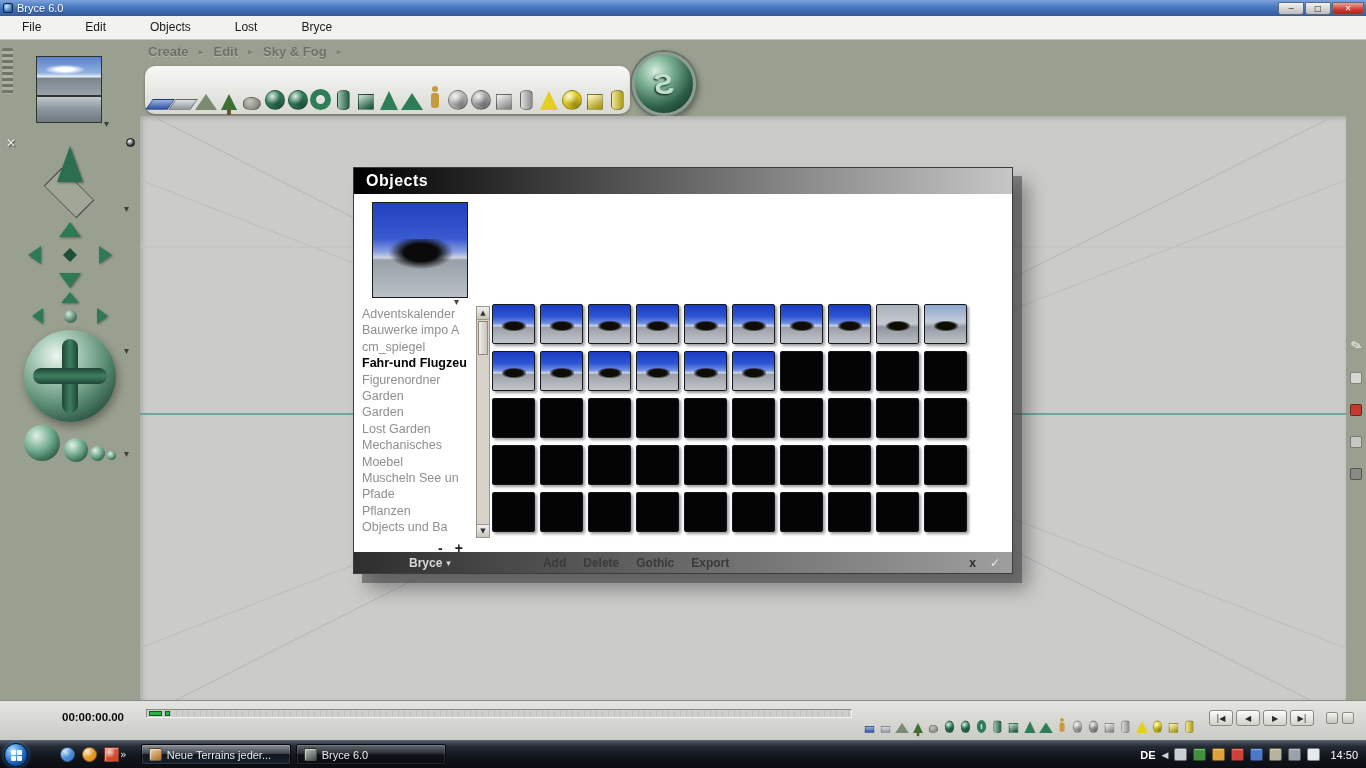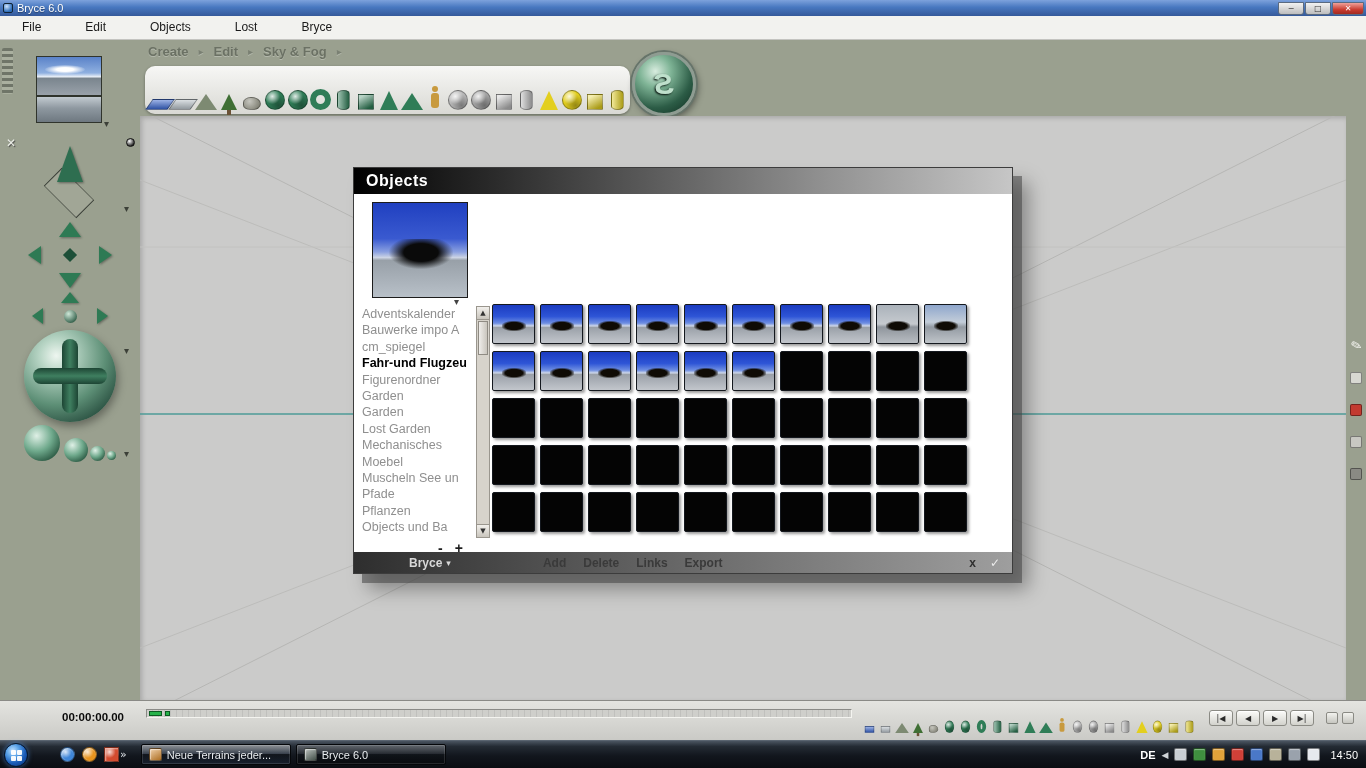--- a/index.html
+++ b/index.html
@@ -482,21 +482,21 @@
       </div>
   </div>
   <div class="dfooter">
     <span class="duser">
       <span>Bryce</span>
       <span class="glyph">▾</span>
     </span>
     <span class="dbtns" id="dfooter-btns">
         <span class="fbtn">Add</span>
         <span class="fbtn">Delete</span>
-        <span class="fbtn">Links</span>
+        <span class="fbtn">Gothic</span>
         <span class="fbtn">Export</span>
       </span>
     <span class="dright">
       <span class="dcancel">x</span>
       <span class="dok glyph">✓</span>
     </span>
   </div>
 </div>
 
 <div class="bottom-bar">

